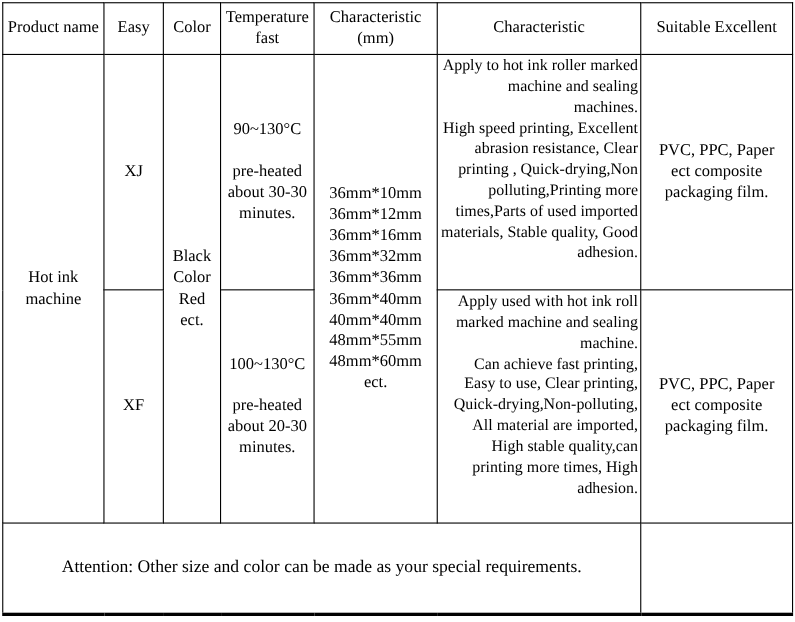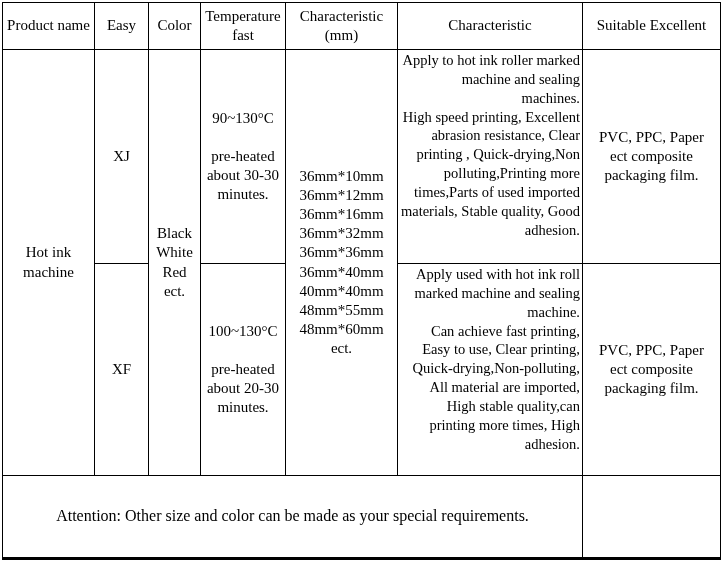--- a/index.html
+++ b/index.html
@@ -78,21 +78,21 @@
 (mm)</th>
         <th class="pre">Characteristic</th>
         <th class="pre">Suitable Excellent</th>
       </tr>
     </thead>
     <tbody>
       <tr class="row-xj">
         <td rowspan="2">Hot ink machine</td>
         <td>XJ</td>
         <td rowspan="2" class="pre">Black
-White
+Color
 Red
 ect.</td>
         <td class="pre">90~130°C
 
 pre-heated
 about 30-30
 minutes.</td>
         <td rowspan="2" class="pre">36mm*10mm
 36mm*12mm
 36mm*16mm

